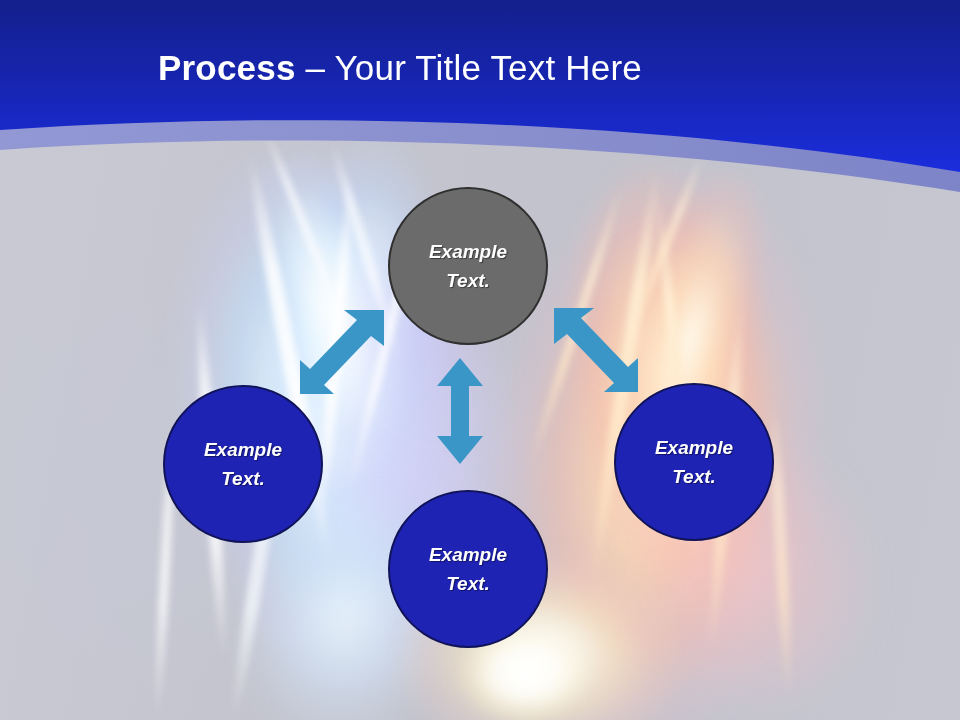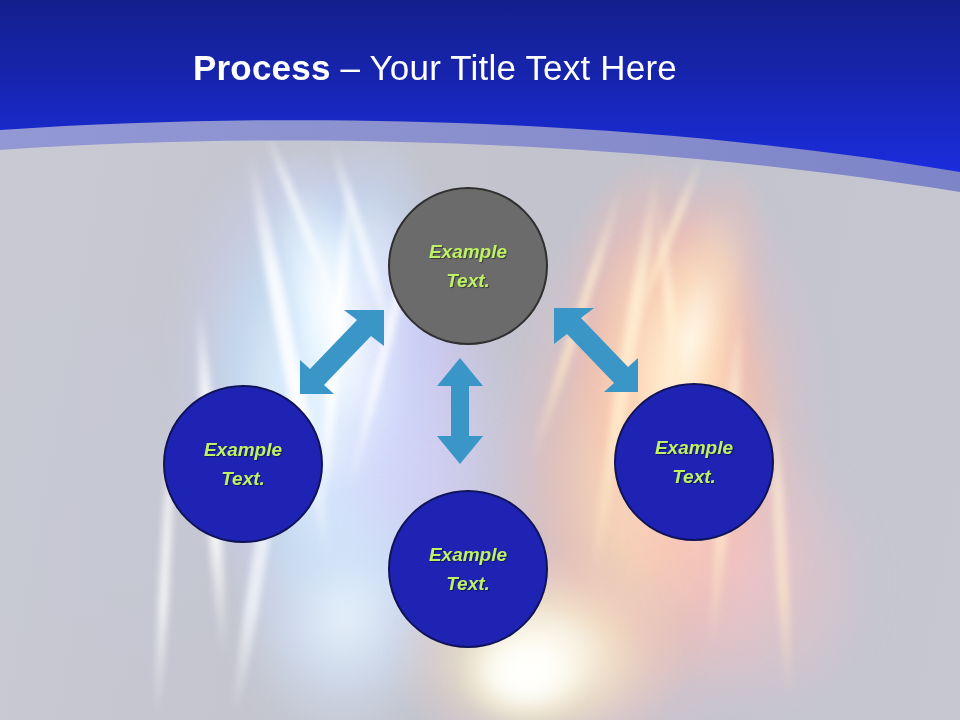--- a/index.html
+++ b/index.html
@@ -209,38 +209,37 @@
   #title {
     position: absolute;
     left: 0; top: 46px;
     width: 800px;
     text-align: center;
     color: #ffffff;
     font-size: 35px;
     line-height: 44px;
     letter-spacing: 0.2px;
     white-space: nowrap;
-    padding-left: 35px;
   }
   #title .bold { font-weight: bold; }
   #title .light { font-weight: normal; }
 
   
   .arrow { position: absolute; }
 
   
   .node {
     position: absolute;
     border-radius: 50%;
     box-sizing: border-box;
     display: flex;
     align-items: center;
     justify-content: center;
     text-align: center;
-    color: #bef264;
+    color: #ffffff;
     font-weight: bold;
     font-style: italic;
     font-size: 19px;
     line-height: 29px;
     text-shadow: 1px 1px 1px rgba(0,0,0,0.45);
   }
   .node.gray {
     background: #6b6b6b;
     border: 2px solid #2f2f2f;
   }

